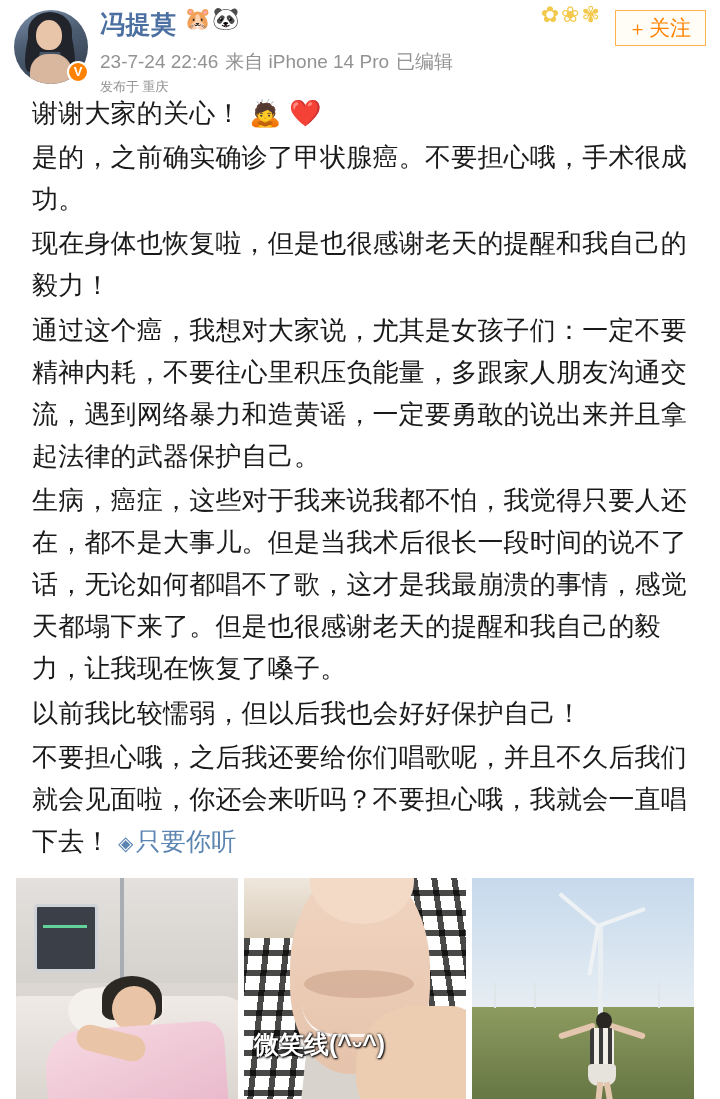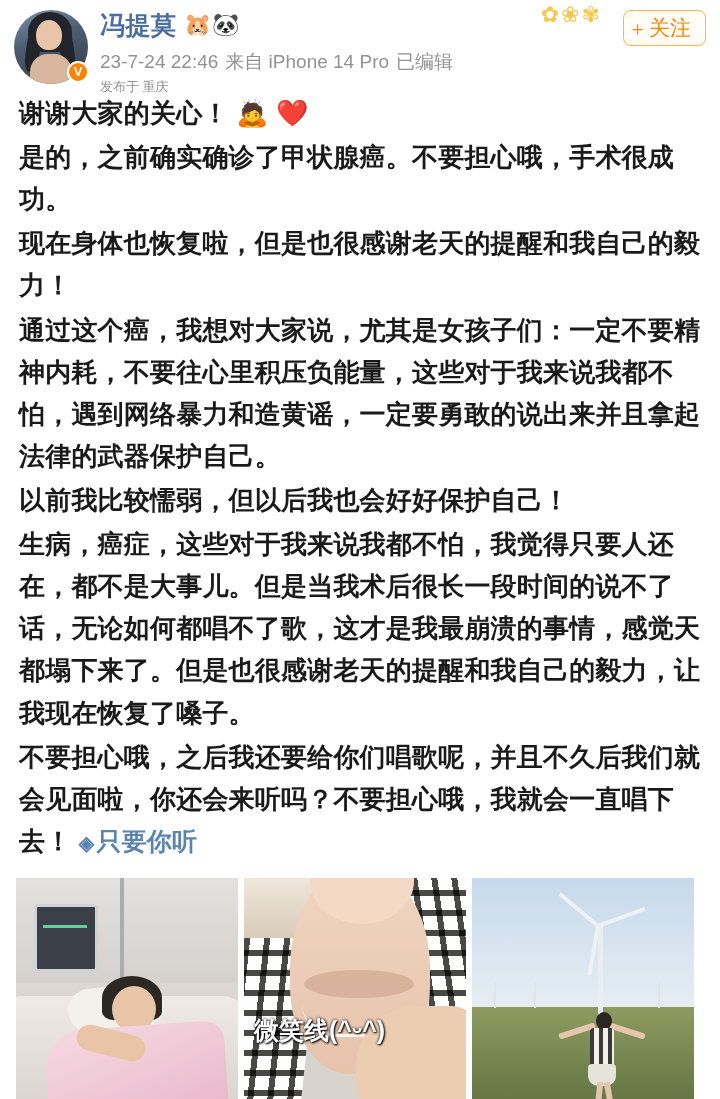--- a/index.html
+++ b/index.html
@@ -112,21 +112,20 @@
     font-weight: bold;
   }
 
   .head-info {
     margin-left: 12px;
     flex: 1 1 auto;
     min-width: 0;
   }
   .name-row {
     display: flex;
-    align-items: center;
     height: 34px;
   }
   .user-name {
     color: #4a6fa0;
     font-size: 25px;
     font-weight: 700;
     letter-spacing: 0.5px;
   }
   .name-emoji {
     margin-left: 8px;
@@ -148,23 +147,23 @@
     color: #929292;
   }
 
   .follow-btn {
     position: absolute;
     right: 14px;
     top: 10px;
     border: 1px solid #ffb34d;
     color: #ff8200;
     background: #fffdf6;
-    border-radius: 8px;
+    border-radius: 0;
     font-size: 21px;
-    padding: 6px 14px 7px 4px;
+    padding: 6px 14px 7px 12px;
     line-height: 1;
     white-space: nowrap;
   }
   .follow-btn .plus { font-size: 19px; margin-right: 2px; }
 
   .deco-flowers {
     position: absolute;
     right: 118px;
     top: 4px;
     font-size: 22px;
@@ -175,22 +174,21 @@
 
   
   .content {
     padding: 6px 16px 0 16px;
     font-size: 26px;
     line-height: 1.62;
     color: #1a1a1a;
     letter-spacing: 0.2px;
   }
   .content p {
-    margin: 0 0 2px 3px;
-    font-weight: bold;
+    margin: 0 0 2px 16px;
   }
   .topic-link {
     color: #5b84b1;
     font-size: 25px;
   }
   .topic-diamond {
     color: #5b84b1;
     font-size: 20px;
     margin-right: 2px;
   }
@@ -282,21 +280,21 @@
   .p2 .plaid-r { right: -16px; transform: skewX(8deg); }
   .p2 .paper {
     position: absolute; left: 0; top: 0; width: 70px; height: 60px;
     background: linear-gradient(180deg,#efe7dc,#d8cbb8);
   }
   .p2 .arm {
     position: absolute; right: -10px; bottom: -10px; width: 120px; height: 120px;
     background: #edcdb2; border-radius: 50% 20% 10% 40%;
   }
   .p2 .caption {
-    position: absolute; left: 10px; top: 136px;
+    position: absolute; left: 10px; top: 150px;
     font-size: 25px; font-weight: 700; color: #ffffff;
     text-shadow: 0 0 3px #000, 1px 1px 2px #000;
     white-space: nowrap;
   }
   .p2 .smile-line {
     position: absolute; left: 58px; top: 126px; width: 104px; height: 30px;
     border-bottom: 3px solid rgba(255,255,255,0.85);
     border-radius: 0 0 60px 60px;
   }
 
@@ -379,23 +377,23 @@
 
     <div class="follow-btn">
       <span class="plus">＋</span><span>关注</span>
     </div>
   </div>
 
   <div class="content">
     <p>谢谢大家的关心！ 🙇 ❤️</p>
     <p>是的，之前确实确诊了甲状腺癌。不要担心哦，手术很成功。</p>
     <p>现在身体也恢复啦，但是也很感谢老天的提醒和我自己的毅力！</p>
-    <p>通过这个癌，我想对大家说，尤其是女孩子们：一定不要精神内耗，不要往心里积压负能量，这些对于我来说我都不怕，遇到网络暴力和造黄谣，一定要勇敢的说出来并且拿起法律的武器保护自己。</p>
+    <p>通过这个癌，我想对大家说，尤其是女孩子们：一定不要精神内耗，不要往心里积压负能量，多跟家人朋友沟通交流，遇到网络暴力和造黄谣，一定要勇敢的说出来并且拿起法律的武器保护自己。</p>
+    <p>生病，癌症，这些对于我来说我都不怕，我觉得只要人还在，都不是大事儿。但是当我术后很长一段时间的说不了话，无论如何都唱不了歌，这才是我最崩溃的事情，感觉天都塌下来了。但是也很感谢老天的提醒和我自己的毅力，让我现在恢复了嗓子。</p>
     <p>以前我比较懦弱，但以后我也会好好保护自己！</p>
-    <p>生病，癌症，这些对于我来说我都不怕，我觉得只要人还在，都不是大事儿。但是当我术后很长一段时间的说不了话，无论如何都唱不了歌，这才是我最崩溃的事情，感觉天都塌下来了。但是也很感谢老天的提醒和我自己的毅力，让我现在恢复了嗓子。</p>
     <p><span>不要担心哦，之后我还要给你们唱歌呢，并且不久后我们就会见面啦，你还会来听吗？不要担心哦，我就会一直唱下去！</span> <span class="topic-link"><span class="topic-diamond">◈</span><span>只要你听</span></span></p>
   </div>
 
   <div class="gallery">
 
     <div class="photo p1">
       <div class="wall"></div>
       <div class="monitor"></div>
       <div class="pole"></div>
       <div class="bed"></div>

